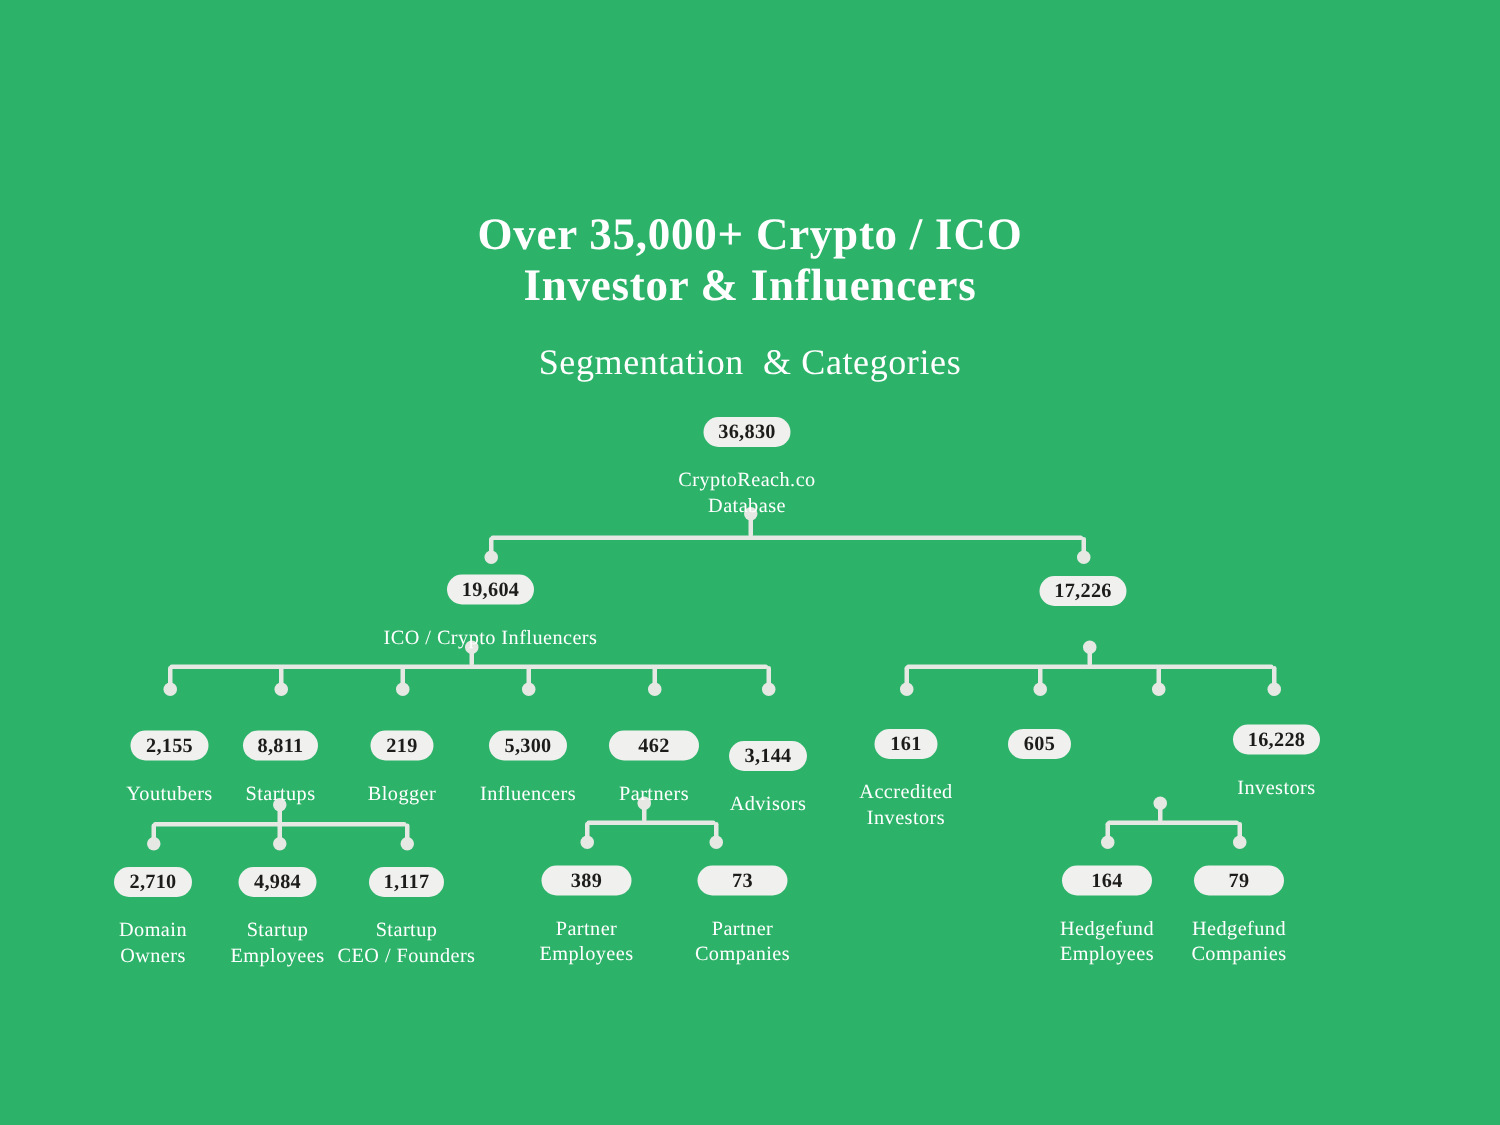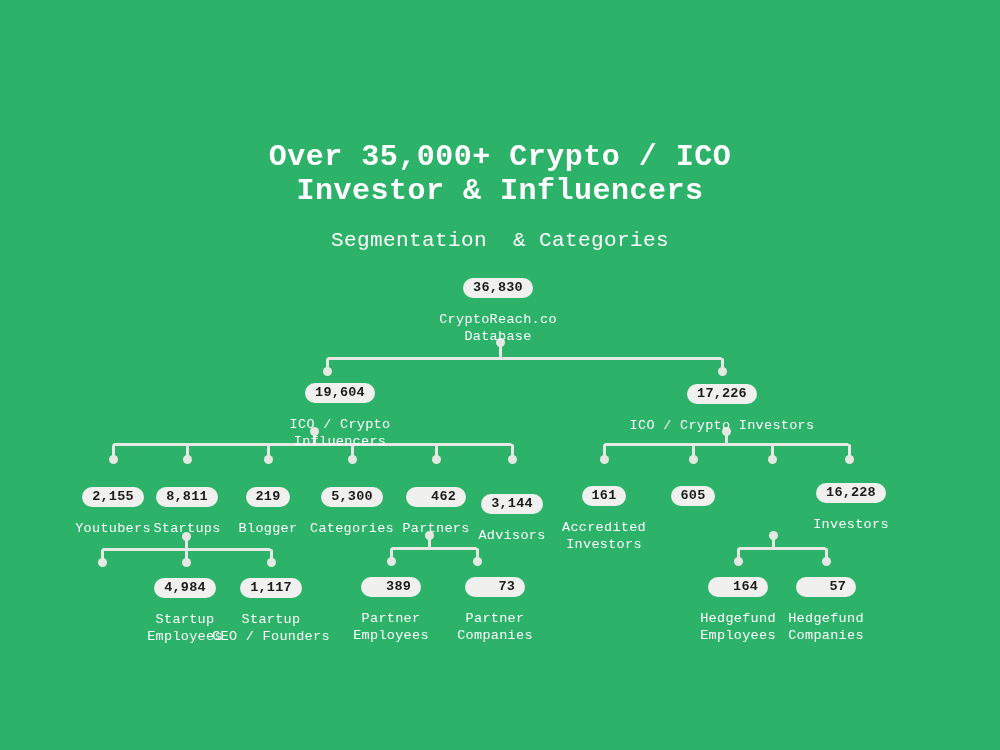--- a/index.html
+++ b/index.html
@@ -1,40 +1,40 @@
 <!DOCTYPE html>
 <html style="--color-background: #2db369; --color-pill_background: #f0f0ee; --color-pill_text: #1c1c1a; --color-label_text: #ffffff; --color-title_text: #ffffff; --color-connector: #e6e8e3;"><head>
 <meta charset="utf-8">
 <style>
   html,body{margin:0;padding:0;background:#2db369;}
   .stage{
     position:relative;width:1000px;height:750px;overflow:hidden;
     background:var(--color-background,#2db369);
-    font-family:Liberation Mono, monospace;
+    font-family:Liberation Serif, serif;
     border-radius:16px;
   }
   .title{
     position:absolute;left:0;top:140px;width:100%;text-align:center;
     color:var(--color-title_text,#ffffff);
     font-size:30px;font-weight:800;line-height:34px;letter-spacing:.5px;
   }
   .subtitle{
     position:absolute;left:0;top:229px;width:100%;text-align:center;
     color:var(--color-title_text,#ffffff);
-    font-size:21px;font-weight:400;letter-spacing:.4px;white-space:pre-wrap;
+    font-size:24px;font-weight:400;letter-spacing:.4px;white-space:pre-wrap;
   }
   .node{position:absolute;text-align:center;}
   .pill{
     display:inline-block;height:20px;line-height:20px;padding:0 10px;
     min-width:22px;border-radius:10px;box-sizing:content-box;
     background:var(--color-pill_background,#f0f0ee);
     color:var(--color-pill_text,#1c1c1a);
     font-size:13.5px;font-weight:bold;letter-spacing:.2px;
   }
-  .pill.wide{min-width:40px;text-align:right;}
+  .pill.wide{min-width:40px;}
   .nlabel{
     margin-top:14px;color:var(--color-label_text,#ffffff);
     font-size:13.5px;line-height:16.5px;letter-spacing:.3px;white-space:pre-line;
   }
   .line{position:absolute;background:var(--color-connector,#e6e8e3);border-radius:1.5px;}
   .dot{position:absolute;width:9px;height:9px;border-radius:50%;background:var(--color-connector,#e6e8e3);}
   #connectors{position:absolute;left:0;top:0;width:100%;height:100%;}
 </style>
 </head>
 <body>
@@ -105,44 +105,43 @@
       <div class="line" style="left: 824.5px; top: 548px; width: 3px; height: 13px;"></div>
       <div class="dot" style="left: 821.5px; top: 556.5px;"></div>
     </div>
 
   <div class="node" style="left:418px;top:278px;width:160px">
     <div class="pill">36,830</div>
     <div class="nlabel">CryptoReach.co
 Database</div>
   </div>
 
-  <div class="node" style="left:240px;top:383px;width:200px">
+  <div class="node" style="left:227px;top:383px;width:200px">
     <div class="pill">19,604</div>
     <div class="nlabel">ICO / Crypto Influencers</div>
   </div>
   <div class="node" style="left:622px;top:384px;width:200px">
     <div class="pill">17,226</div>
-    <div class="nlabel">ICO / Crypto Investors</div>
   </div>
 
   <div class="node" style="left:63px;top:487px;width:100px">
     <div class="pill">2,155</div>
     <div class="nlabel">Youtubers</div>
   </div>
   <div class="node" style="left:137px;top:487px;width:100px">
     <div class="pill">8,811</div>
     <div class="nlabel">Startups</div>
   </div>
   <div class="node" style="left:218px;top:487px;width:100px">
     <div class="pill">219</div>
     <div class="nlabel">Blogger</div>
   </div>
   <div class="node" style="left:292px;top:487px;width:120px">
     <div class="pill">5,300</div>
-    <div class="nlabel">Categories</div>
+    <div class="nlabel">Influencers</div>
   </div>
   <div class="node" style="left:386px;top:487px;width:100px">
     <div class="pill wide">462</div>
     <div class="nlabel">Partners</div>
   </div>
   <div class="node" style="left:462px;top:494px;width:100px">
     <div class="pill">3,144</div>
     <div class="nlabel">Advisors</div>
   </div>
 
@@ -152,20 +151,25 @@
 Investors</div>
   </div>
   <div class="node" style="left:638px;top:486px;width:110px">
     <div class="pill">605</div>
   </div>
   <div class="node" style="left:801px;top:483px;width:100px">
     <div class="pill">16,228</div>
     <div class="nlabel">Investors</div>
   </div>
 
+  <div class="node" style="left:47px;top:578px;width:110px">
+    <div class="pill">2,710</div>
+    <div class="nlabel">Domain
+Owners</div>
+  </div>
   <div class="node" style="left:130px;top:578px;width:110px">
     <div class="pill">4,984</div>
     <div class="nlabel">Startup
 Employees</div>
   </div>
   <div class="node" style="left:201px;top:578px;width:140px">
     <div class="pill">1,117</div>
     <div class="nlabel">Startup
 CEO / Founders</div>
   </div>
@@ -180,18 +184,18 @@
     <div class="nlabel">Partner
 Companies</div>
   </div>
 
   <div class="node" style="left:683px;top:577px;width:110px">
     <div class="pill wide">164</div>
     <div class="nlabel">Hedgefund
 Employees</div>
   </div>
   <div class="node" style="left:771px;top:577px;width:110px">
-    <div class="pill wide">57</div>
+    <div class="pill wide">79</div>
     <div class="nlabel">Hedgefund
 Companies</div>
   </div>
 
 </div>
 
 </body></html>

